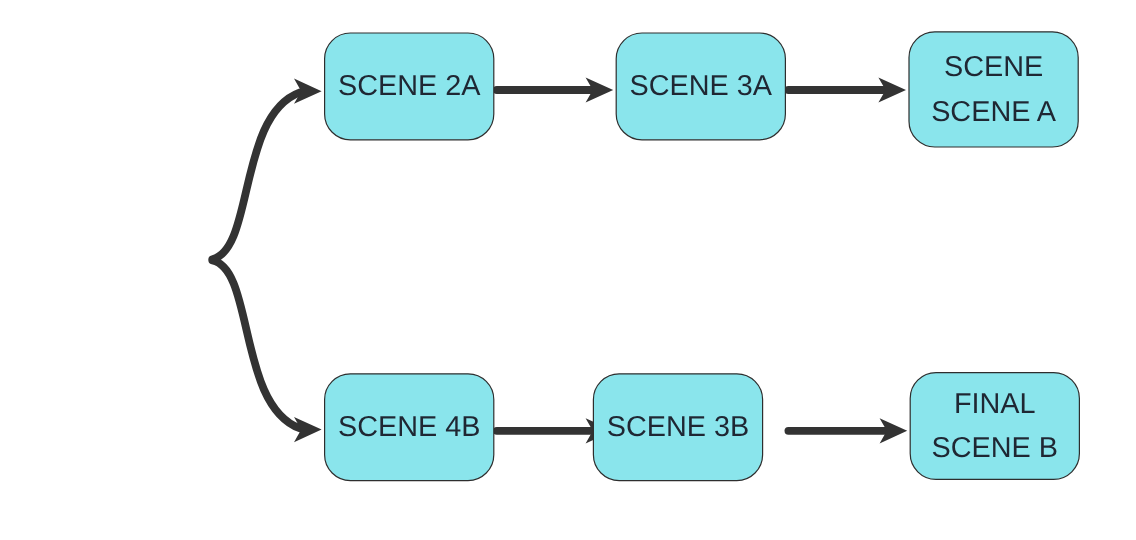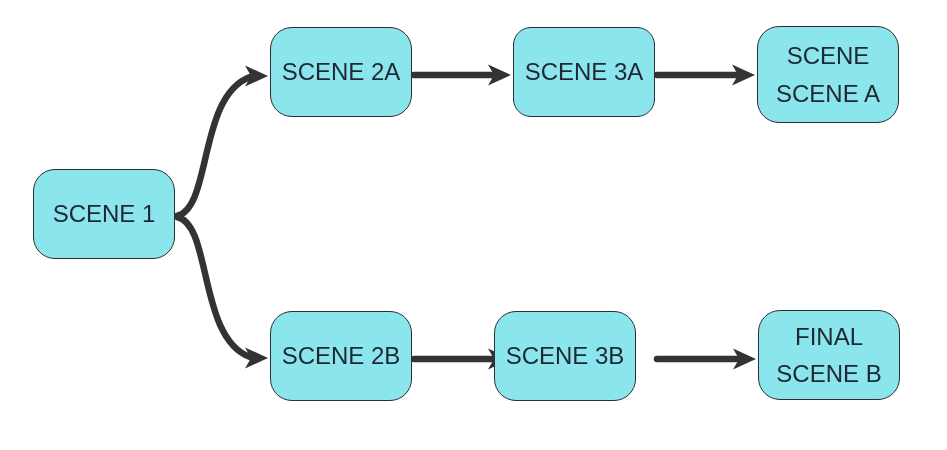--- a/index.html
+++ b/index.html
@@ -74,38 +74,35 @@
     <path class="connector" d="M 657 75 L 736 75"></path>
     <polygon class="arrowhead" points="755,75 732,64.5 738,75 732,85.5"></polygon>
 
     <path class="connector" d="M 414 359 L 492 359"></path>
     <polygon class="arrowhead" points="511,359 488,348.5 494,359 488,369.5"></polygon>
 
     <path class="connector" d="M 657 359 L 737 359"></path>
     <polygon class="arrowhead" points="756,359 733,348.5 739,359 733,369.5"></polygon>
   </svg>
 
-  <div class="node" style="left:33px; top:169px;">
-    <span>SCENE 1</span>
-  </div>
 
   <div class="node" style="left:270px; top:27px;">
     <span>SCENE 2A</span>
   </div>
 
-  <div class="node" style="left:513px; top:27px;border-radius:18px;">
+  <div class="node" style="left:513px; top:27px;">
     <span>SCENE 3A</span>
   </div>
 
   <div class="node" style="left:757px; top:26px; height:97px;">
     <span>SCENE SCENE A</span>
   </div>
 
   <div class="node" style="left:270px; top:311px;">
-    <span>SCENE 2B</span>
+    <span>SCENE 4B</span>
   </div>
 
   <div class="node" style="left:494px; top:311px;align-items:center;">
     <span>SCENE 3B</span>
   </div>
 
   <div class="node" style="left:758px; top:310px;">
     <span>FINAL SCENE B</span>
   </div>
 

